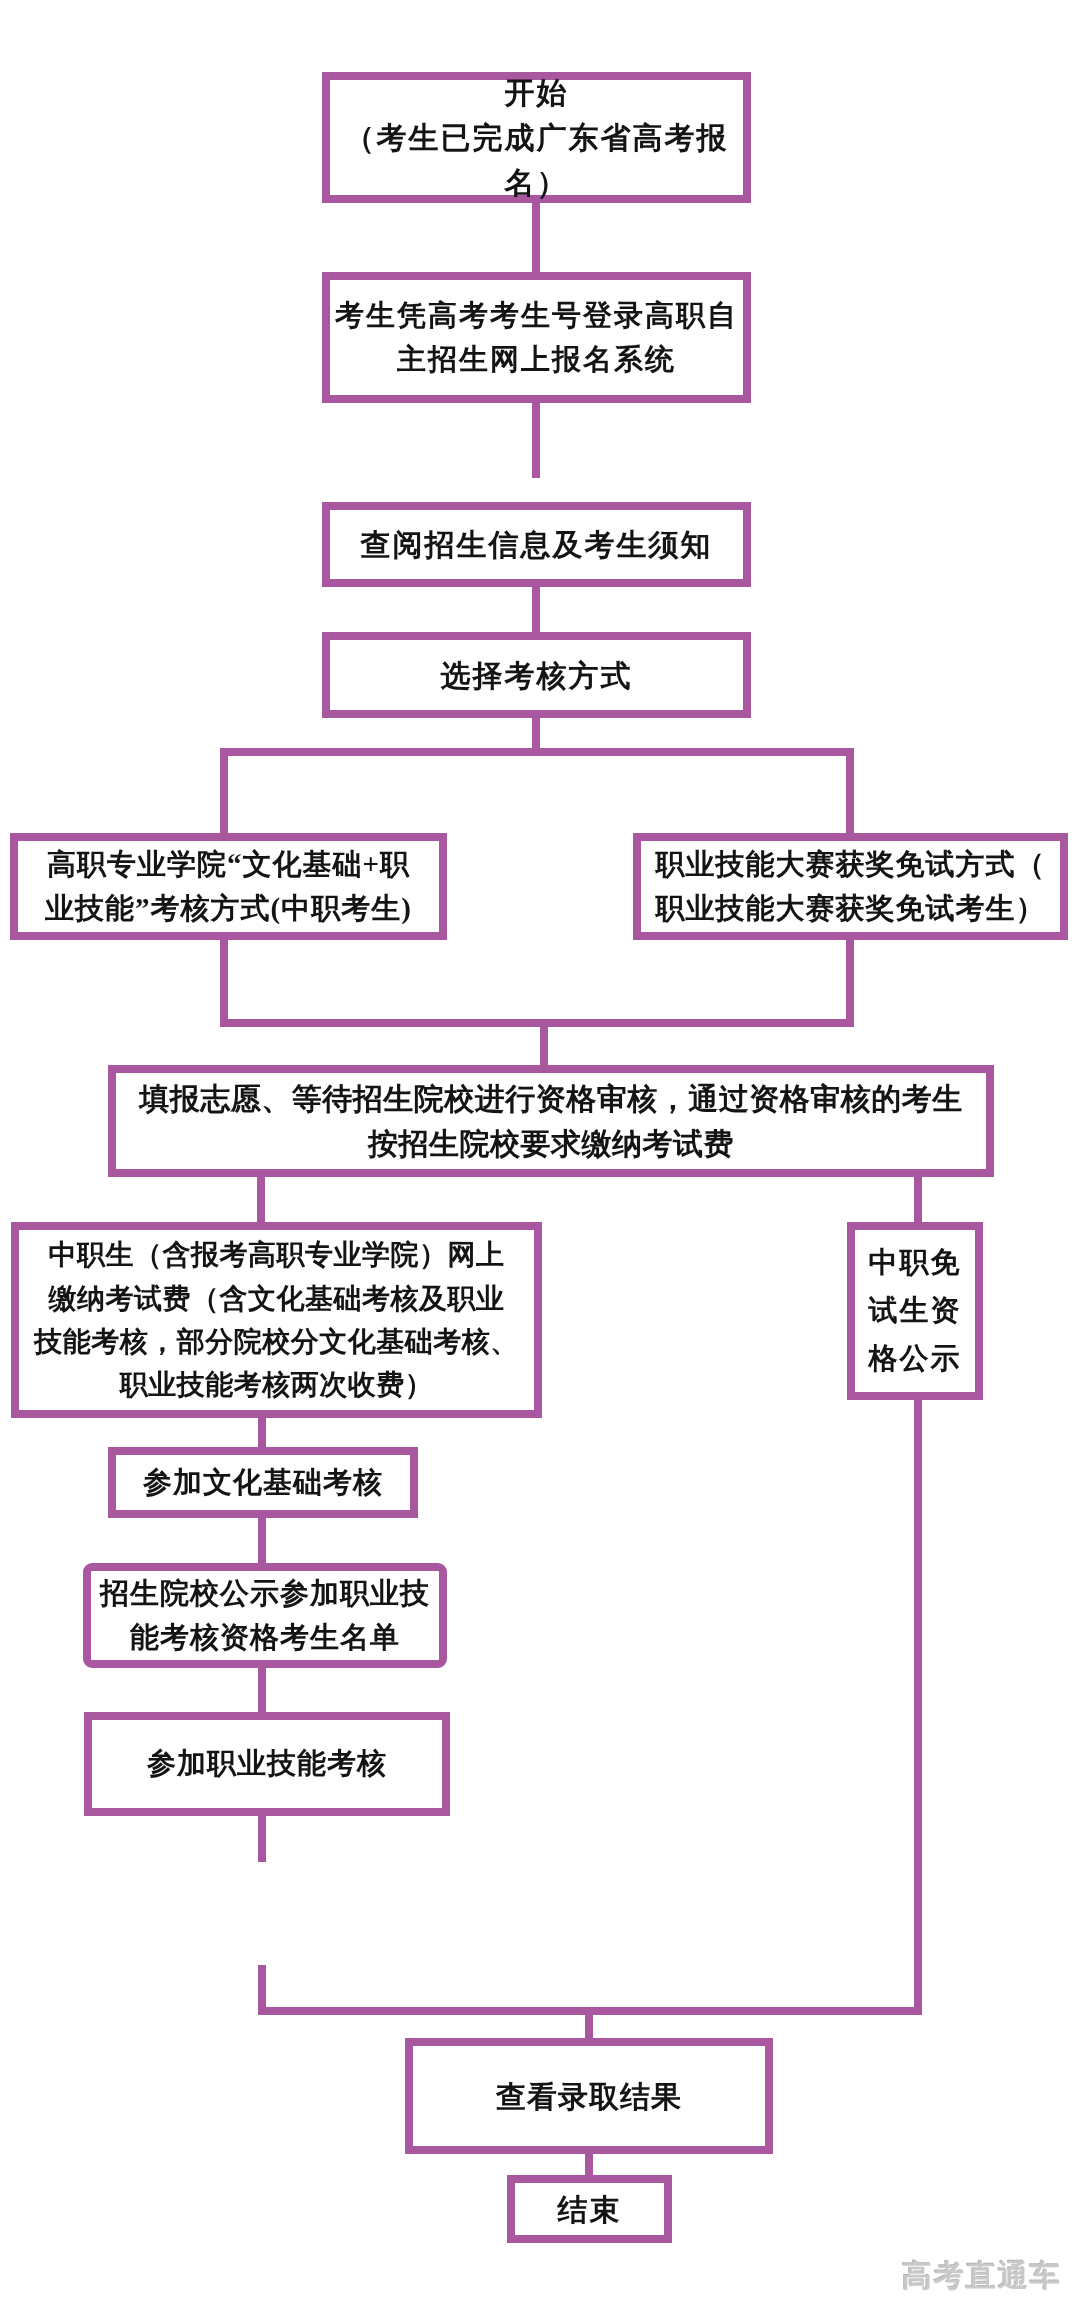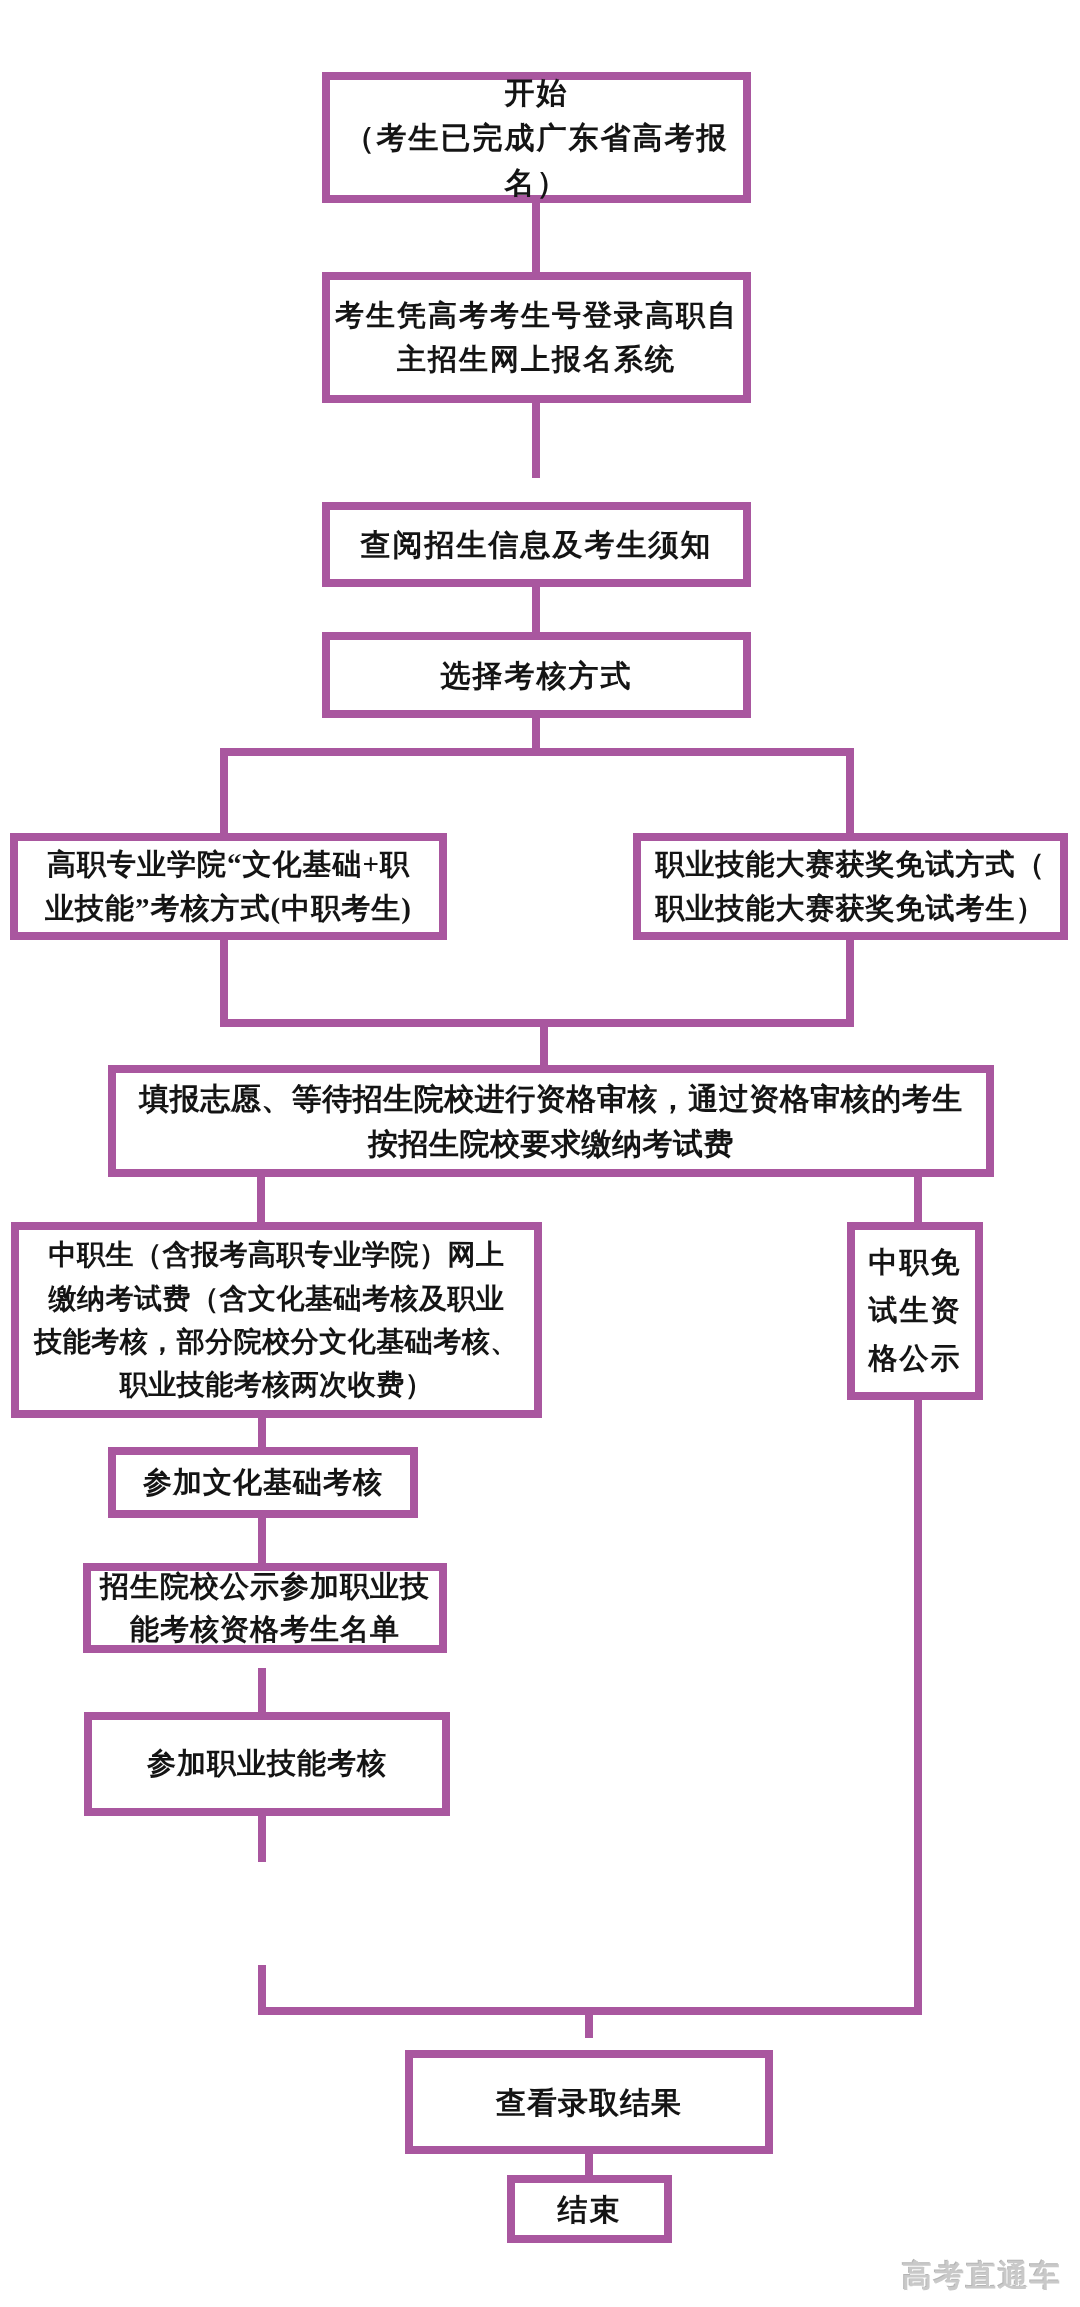--- a/index.html
+++ b/index.html
@@ -96,25 +96,25 @@
 缴纳考试费（含文化基础考核及职业
 技能考核，部分院校分文化基础考核、
 职业技能考核两次收费）</div>
 
   <div class="node" style="left:847px; top:1222px; width:136px; height:178px; font-size:29px; line-height:1.65;">中职免
 试生资
 格公示</div>
 
   <div class="node" style="left:108px; top:1447px; width:310px; height:71px; font-size:29px; letter-spacing:1px;">参加文化基础考核</div>
 
-  <div class="node" style="left:83px; top:1563px; width:364px; height:90px; font-size:29px; letter-spacing:1px;">招生院校公示参加职业技
+  <div class="node" style="left:83px; top:1563px; width:364px; height:105px; font-size:29px; letter-spacing:1px;border-radius:9px;">招生院校公示参加职业技
 能考核资格考生名单</div>
 
   <div class="node" style="left:84px; top:1712px; width:366px; height:104px; font-size:29px; letter-spacing:1px;">参加职业技能考核</div>
 
 
-  <div class="node" style="left:405px; top:2038px; width:368px; height:104px; font-size:30px; letter-spacing:1px;margin-top:12px;">查看录取结果</div>
+  <div class="node" style="left:405px; top:2038px; width:368px; height:116px; font-size:30px; letter-spacing:1px;">查看录取结果</div>
 
   <div class="node" style="left:507px; top:2175px; width:165px; height:68px; font-size:30px;">结束</div>
 
   <div class="watermark" style="left:902px; top:2256px;">高考直通车</div>
 
 </div>
 
 </body></html>

